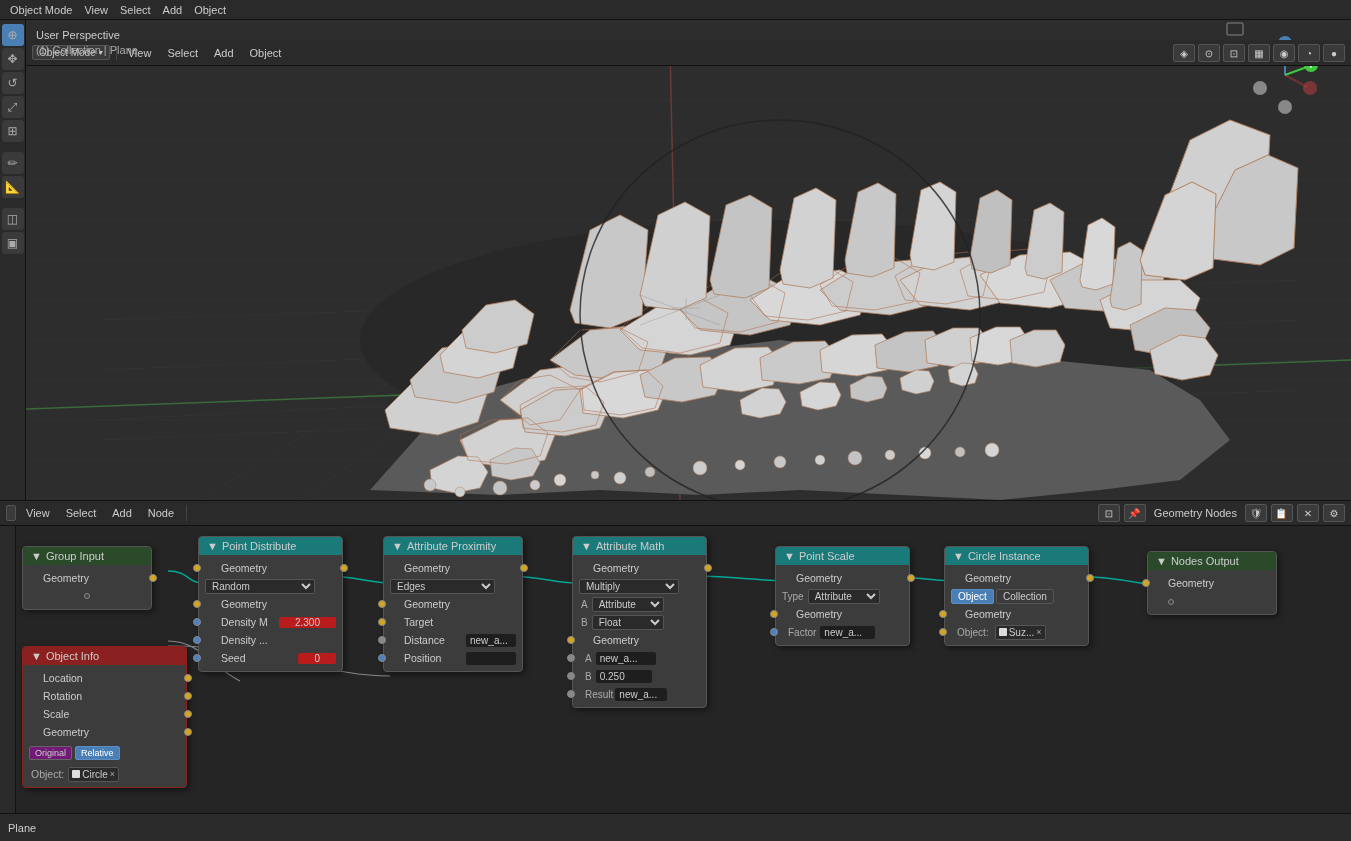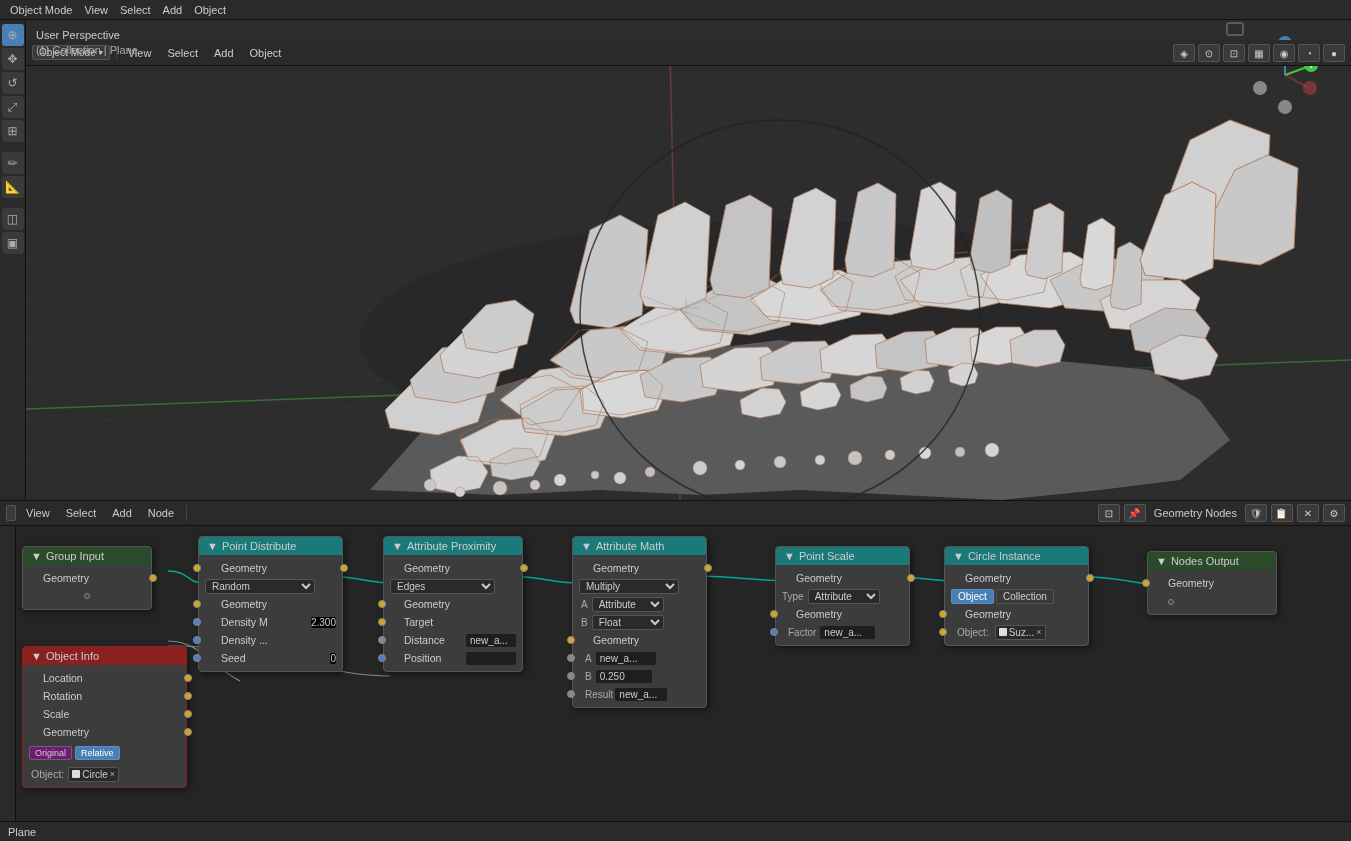--- a/index.html
+++ b/index.html
@@ -34,21 +34,21 @@
     }
 
     
     #viewport-info {
       position: absolute; top: 8px; left: 36px;
       color: #ccc; font-size: 11px; line-height: 1.4;
     }
 
     
     #status-bar {
-      position: absolute; bottom: 0; left: 0; width: 1351px; height: 20px;
+      position: absolute; bottom: 0; left: 0; width: 1351px; height: 28px;
       background: #2a2a2a; border-top: 1px solid #111;
       display: flex; align-items: center; padding: 0 8px;
     }
     #status-bar span { color: #ccc; font-size: 11px; }
 
     
     #node-editor {
       position: absolute; top: 500px; left: 0; width: 1351px; height: 321px;
       background: #252525; overflow: hidden;
     }
@@ -89,21 +89,21 @@
     .node-row .socket {
       width: 8px; height: 8px; border-radius: 50%; border: 1px solid #888;
       position: absolute; top: 50%; transform: translateY(-50%);
     }
     .socket-left { left: -12px; }
     .socket-right { right: -12px; }
     .socket-yellow { background: #d4a520; border-color: #d4a520; }
     .socket-blue { background: #5080c0; border-color: #5080c0; }
     .socket-gray { background: #888; border-color: #888; }
     .node-label { color: #ccc; margin-left: 14px; flex: 1; }
-    .node-value { color: #ccc; background: #000000; border-radius: 2px; padding: 0 0; font-size: 10px; }
+    .node-value { color: #ccc; background: #b91c1c; border-radius: 2px; padding: 0 16px; font-size: 10px; }
     .node-select { background: #2a2a2a; border: 1px solid #555; border-radius: 2px; color: #ccc; font-size: 10px; padding: 0 2px; }
 
     
     .header-teal { background: #1a7a7a; }
     .header-dark { background: #2a4a2a; }
 
     
     #vp-header {
       position: absolute; top: 20px; left: 26px; right: 0; height: 26px;
       background: #2a2a2a; border-bottom: 1px solid #111;

